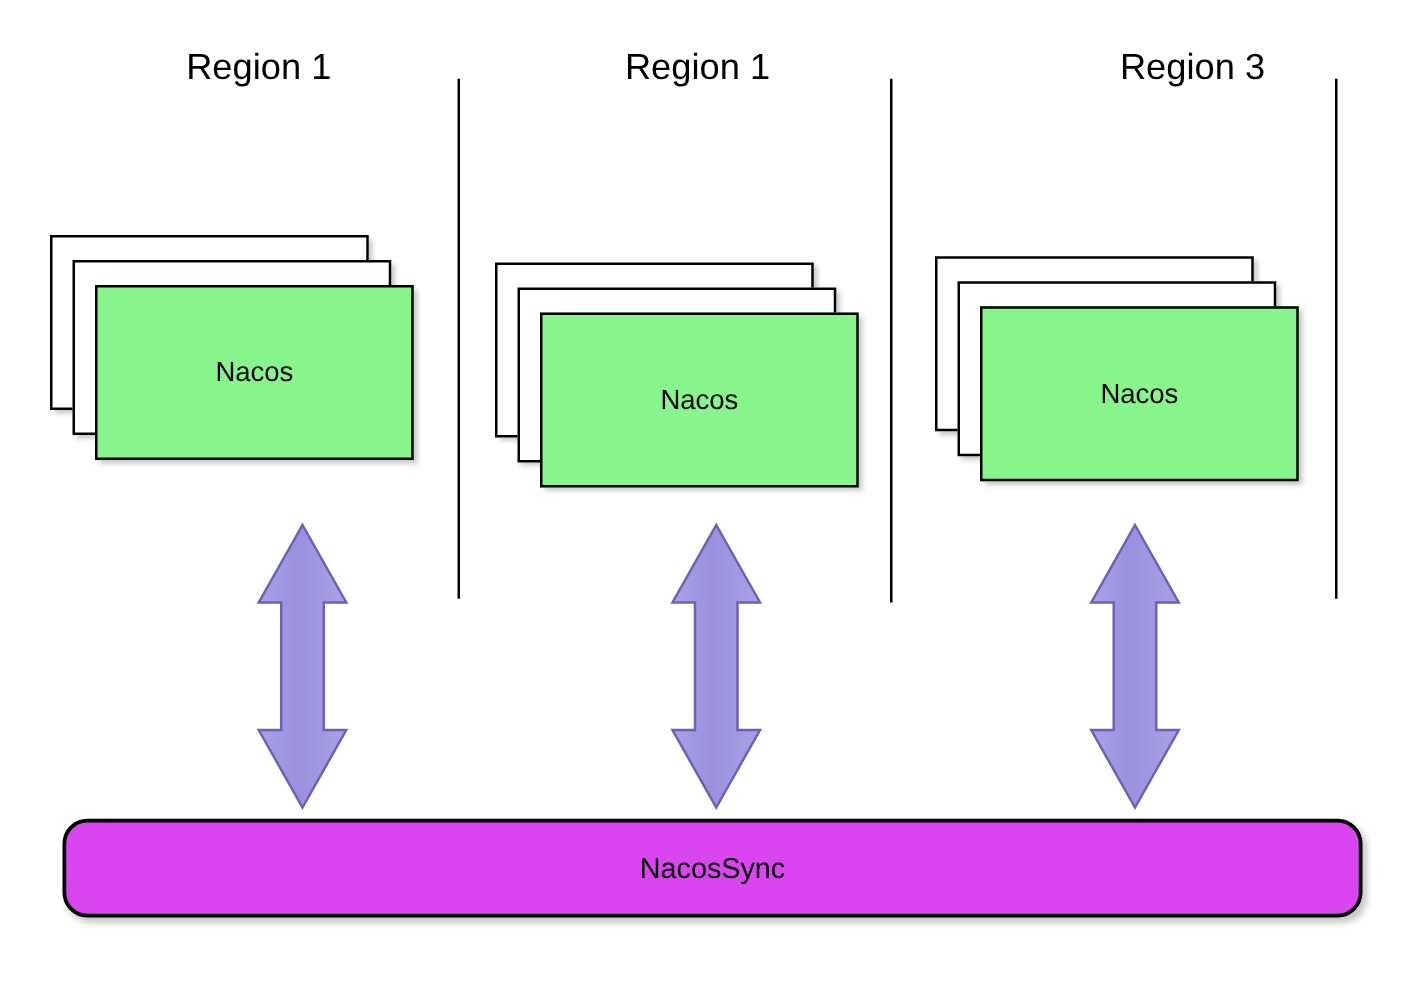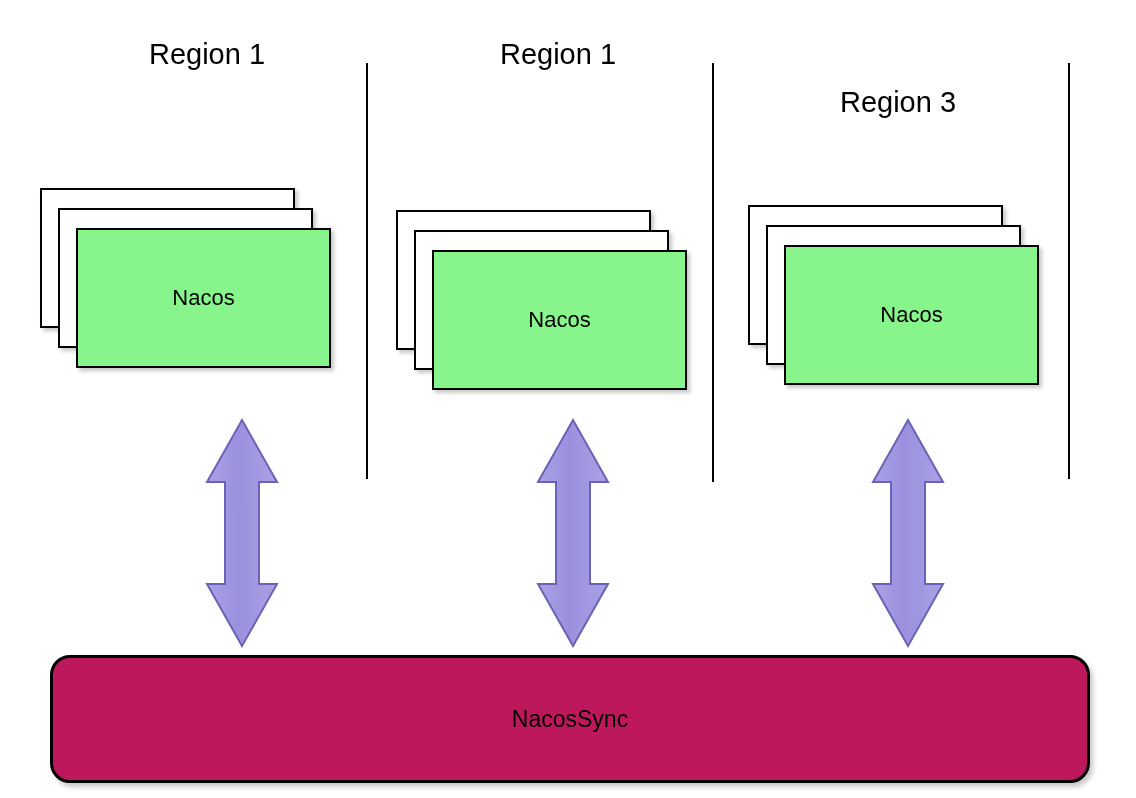--- a/index.html
+++ b/index.html
@@ -132,21 +132,21 @@
           <linearGradient id="agrad1" x1="0" y1="0" x2="1" y2="0">
             <stop offset="0%" stop-color="#aaa2e6"></stop>
             <stop offset="45%" stop-color="#9a90de"></stop>
             <stop offset="100%" stop-color="#aaa2e6"></stop>
           </linearGradient>
         </defs>
         <polygon points="35.0,0.0 70.0,62.0 52.0,62.0 52.0,164.0 70.0,164.0 35.0,226.0 0.0,164.0 18.0,164.0 18.0,62.0 0.0,62.0" fill="url(#agrad1)" stroke="#6b62b5" stroke-width="2" stroke-linejoin="miter"></polygon>
       </svg>
     </div>
 
-  <div class="region-title" id="region-title-2" style="left: 748px; top: 40px; width: 300px; margin-top: 48px;">Region 3</div>
+  <div class="region-title" id="region-title-2" style="left: 804px; top: 40px; width: 300px;">Region 3</div>
 
   <div class="stack" id="stack-2" style="left: 748px; top: 205px; width: 291px; height: 180px;">
     <div class="card back" id="stack-2-back2" style="left: 0px; top: 0px; width: 255px; height: 140px; z-index: 1; border-color: rgb(0, 0, 0); background: rgb(255, 255, 255);"></div>
     <div class="card back" id="stack-2-back1" style="left: 18px; top: 20px; width: 255px; height: 140px; z-index: 2; border-color: rgb(0, 0, 0); background: rgb(255, 255, 255);"></div>
     <div class="card front" id="stack-2-front" style="left: 36px; top: 40px; width: 255px; height: 140px; z-index: 3; border-color: rgb(0, 0, 0); background: rgb(136, 245, 140);">
       <span class="card-label">Nacos</span>
     </div>
   </div>
 
   <div class="arrow" id="arrow-2" style="left: 873px; top: 420px; width: 70px; height: 226px;">
@@ -155,17 +155,17 @@
           <linearGradient id="agrad2" x1="0" y1="0" x2="1" y2="0">
             <stop offset="0%" stop-color="#aaa2e6"></stop>
             <stop offset="45%" stop-color="#9a90de"></stop>
             <stop offset="100%" stop-color="#aaa2e6"></stop>
           </linearGradient>
         </defs>
         <polygon points="35.0,0.0 70.0,62.0 52.0,62.0 52.0,164.0 70.0,164.0 35.0,226.0 0.0,164.0 18.0,164.0 18.0,62.0 0.0,62.0" fill="url(#agrad2)" stroke="#6b62b5" stroke-width="2" stroke-linejoin="miter"></polygon>
       </svg>
     </div>
 
-  <div class="sync-bar" id="sync-bar" style="left: 50px; top: 655px; width: 1040px; height: 128px; background: #be185d; border-radius: 20px; border-color: rgb(0, 0, 0);">
+  <div class="sync-bar" id="sync-bar" style="left: 50px; top: 655px; width: 1040px; height: 79px; background: #d946ef; border-radius: 20px; border-color: rgb(0, 0, 0);">
     <span class="sync-label">NacosSync</span>
   </div>
 
 </div>
 
 </body></html>

